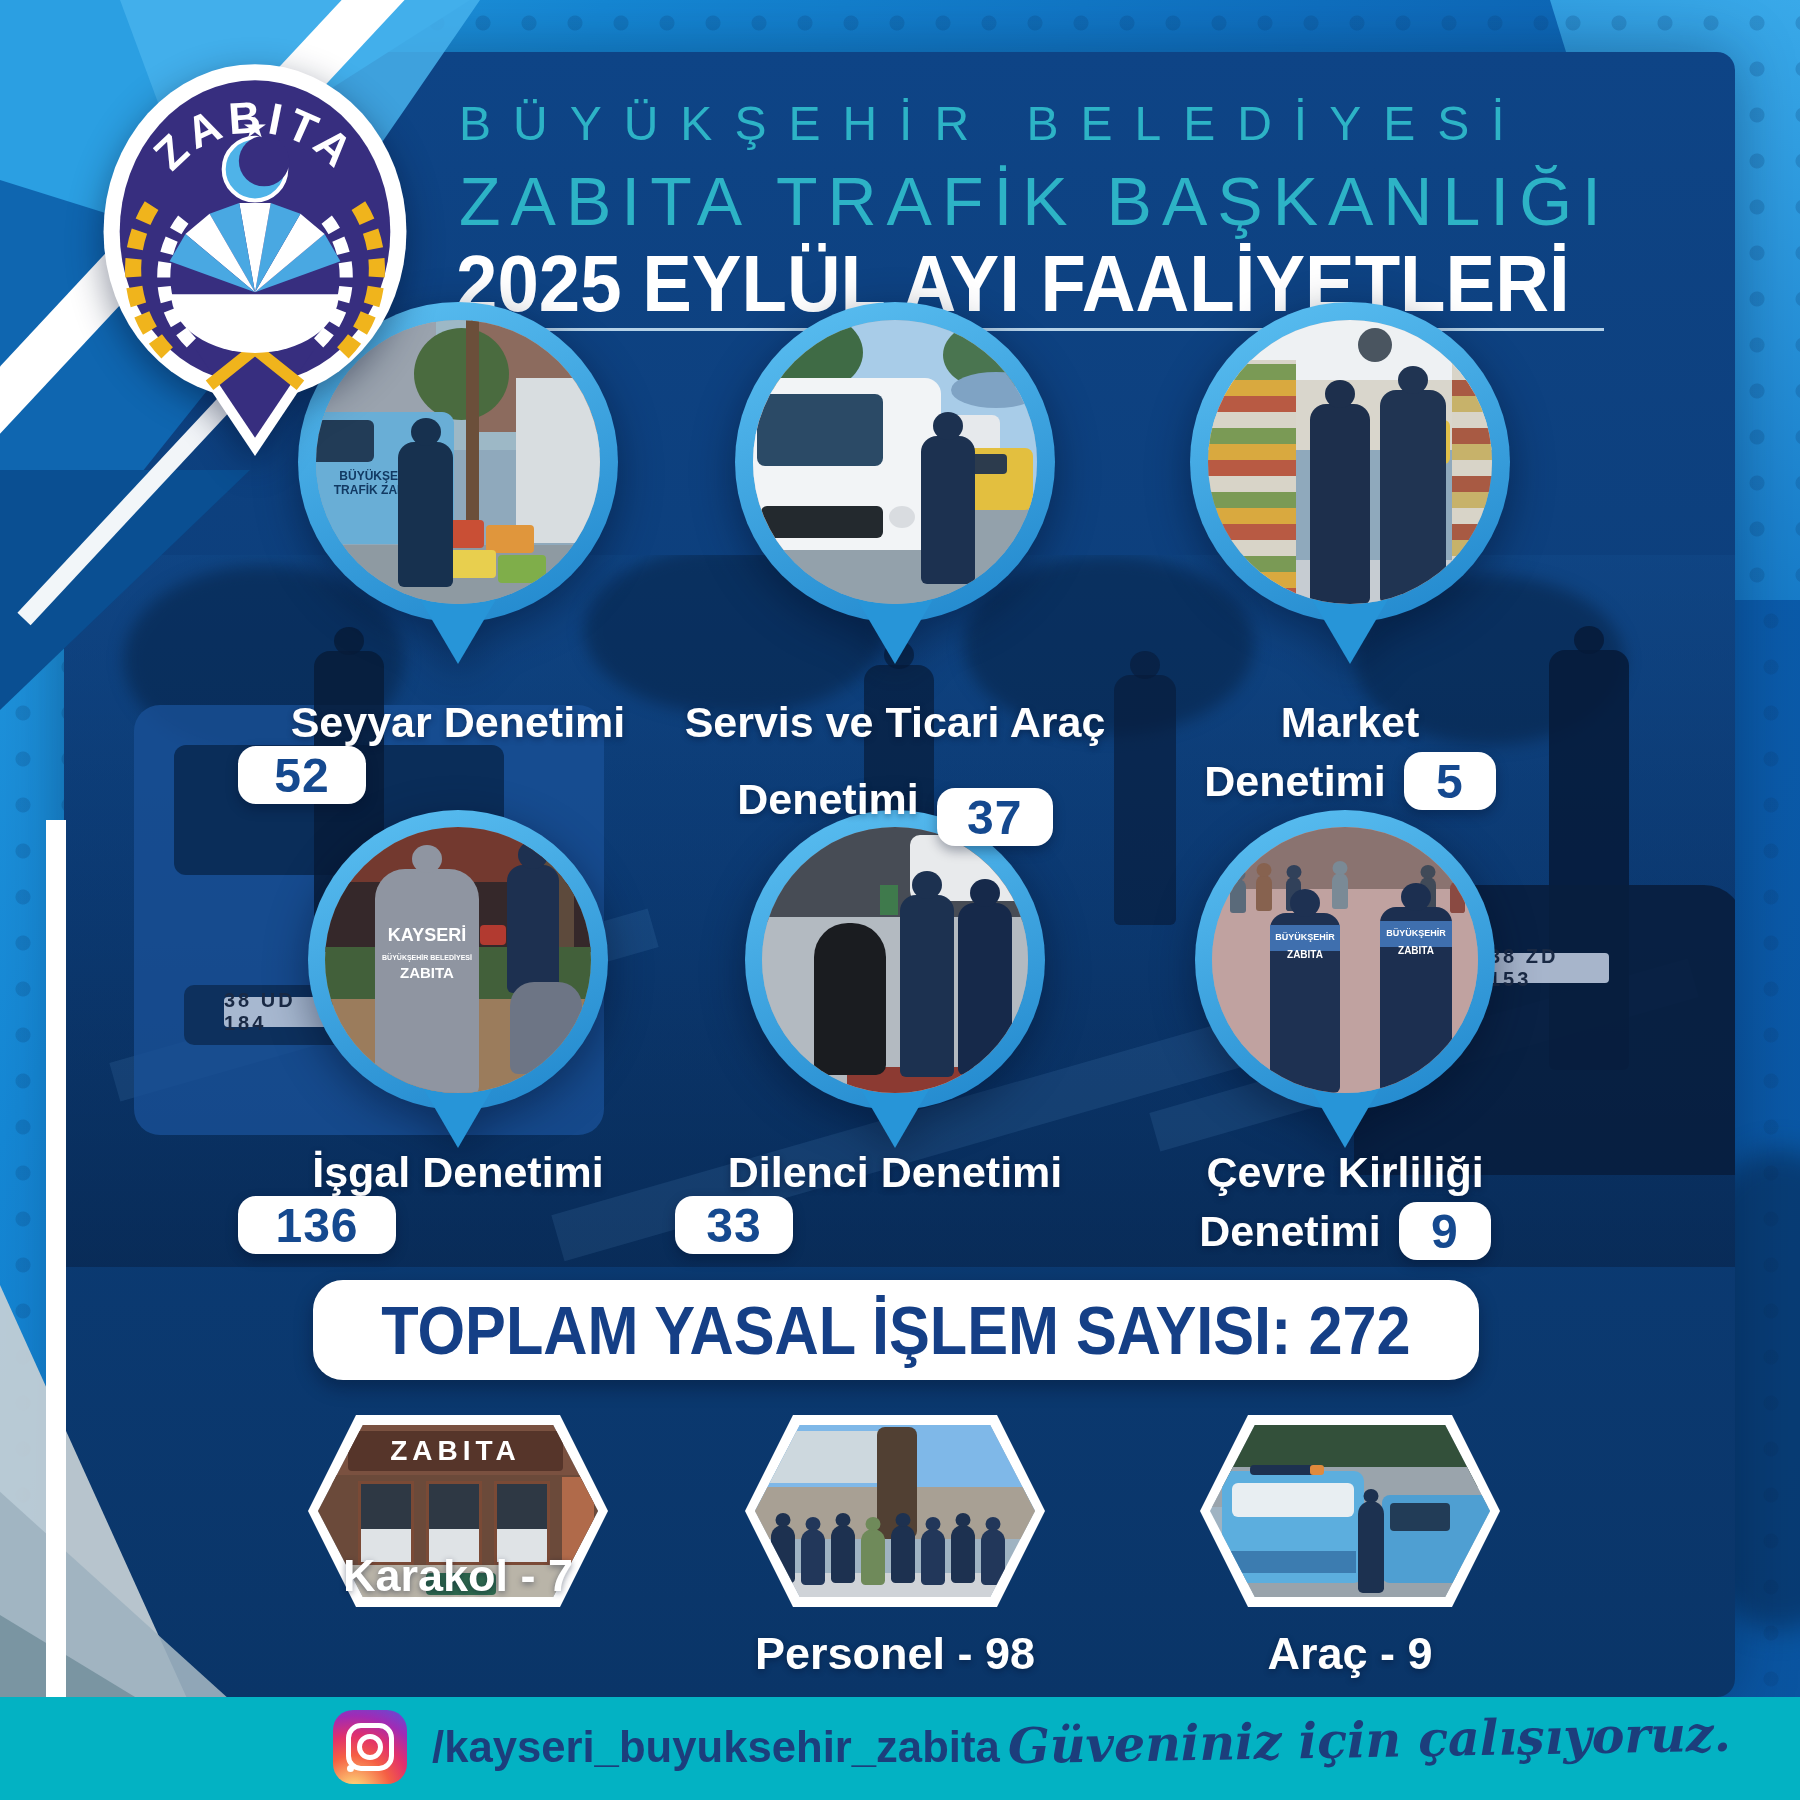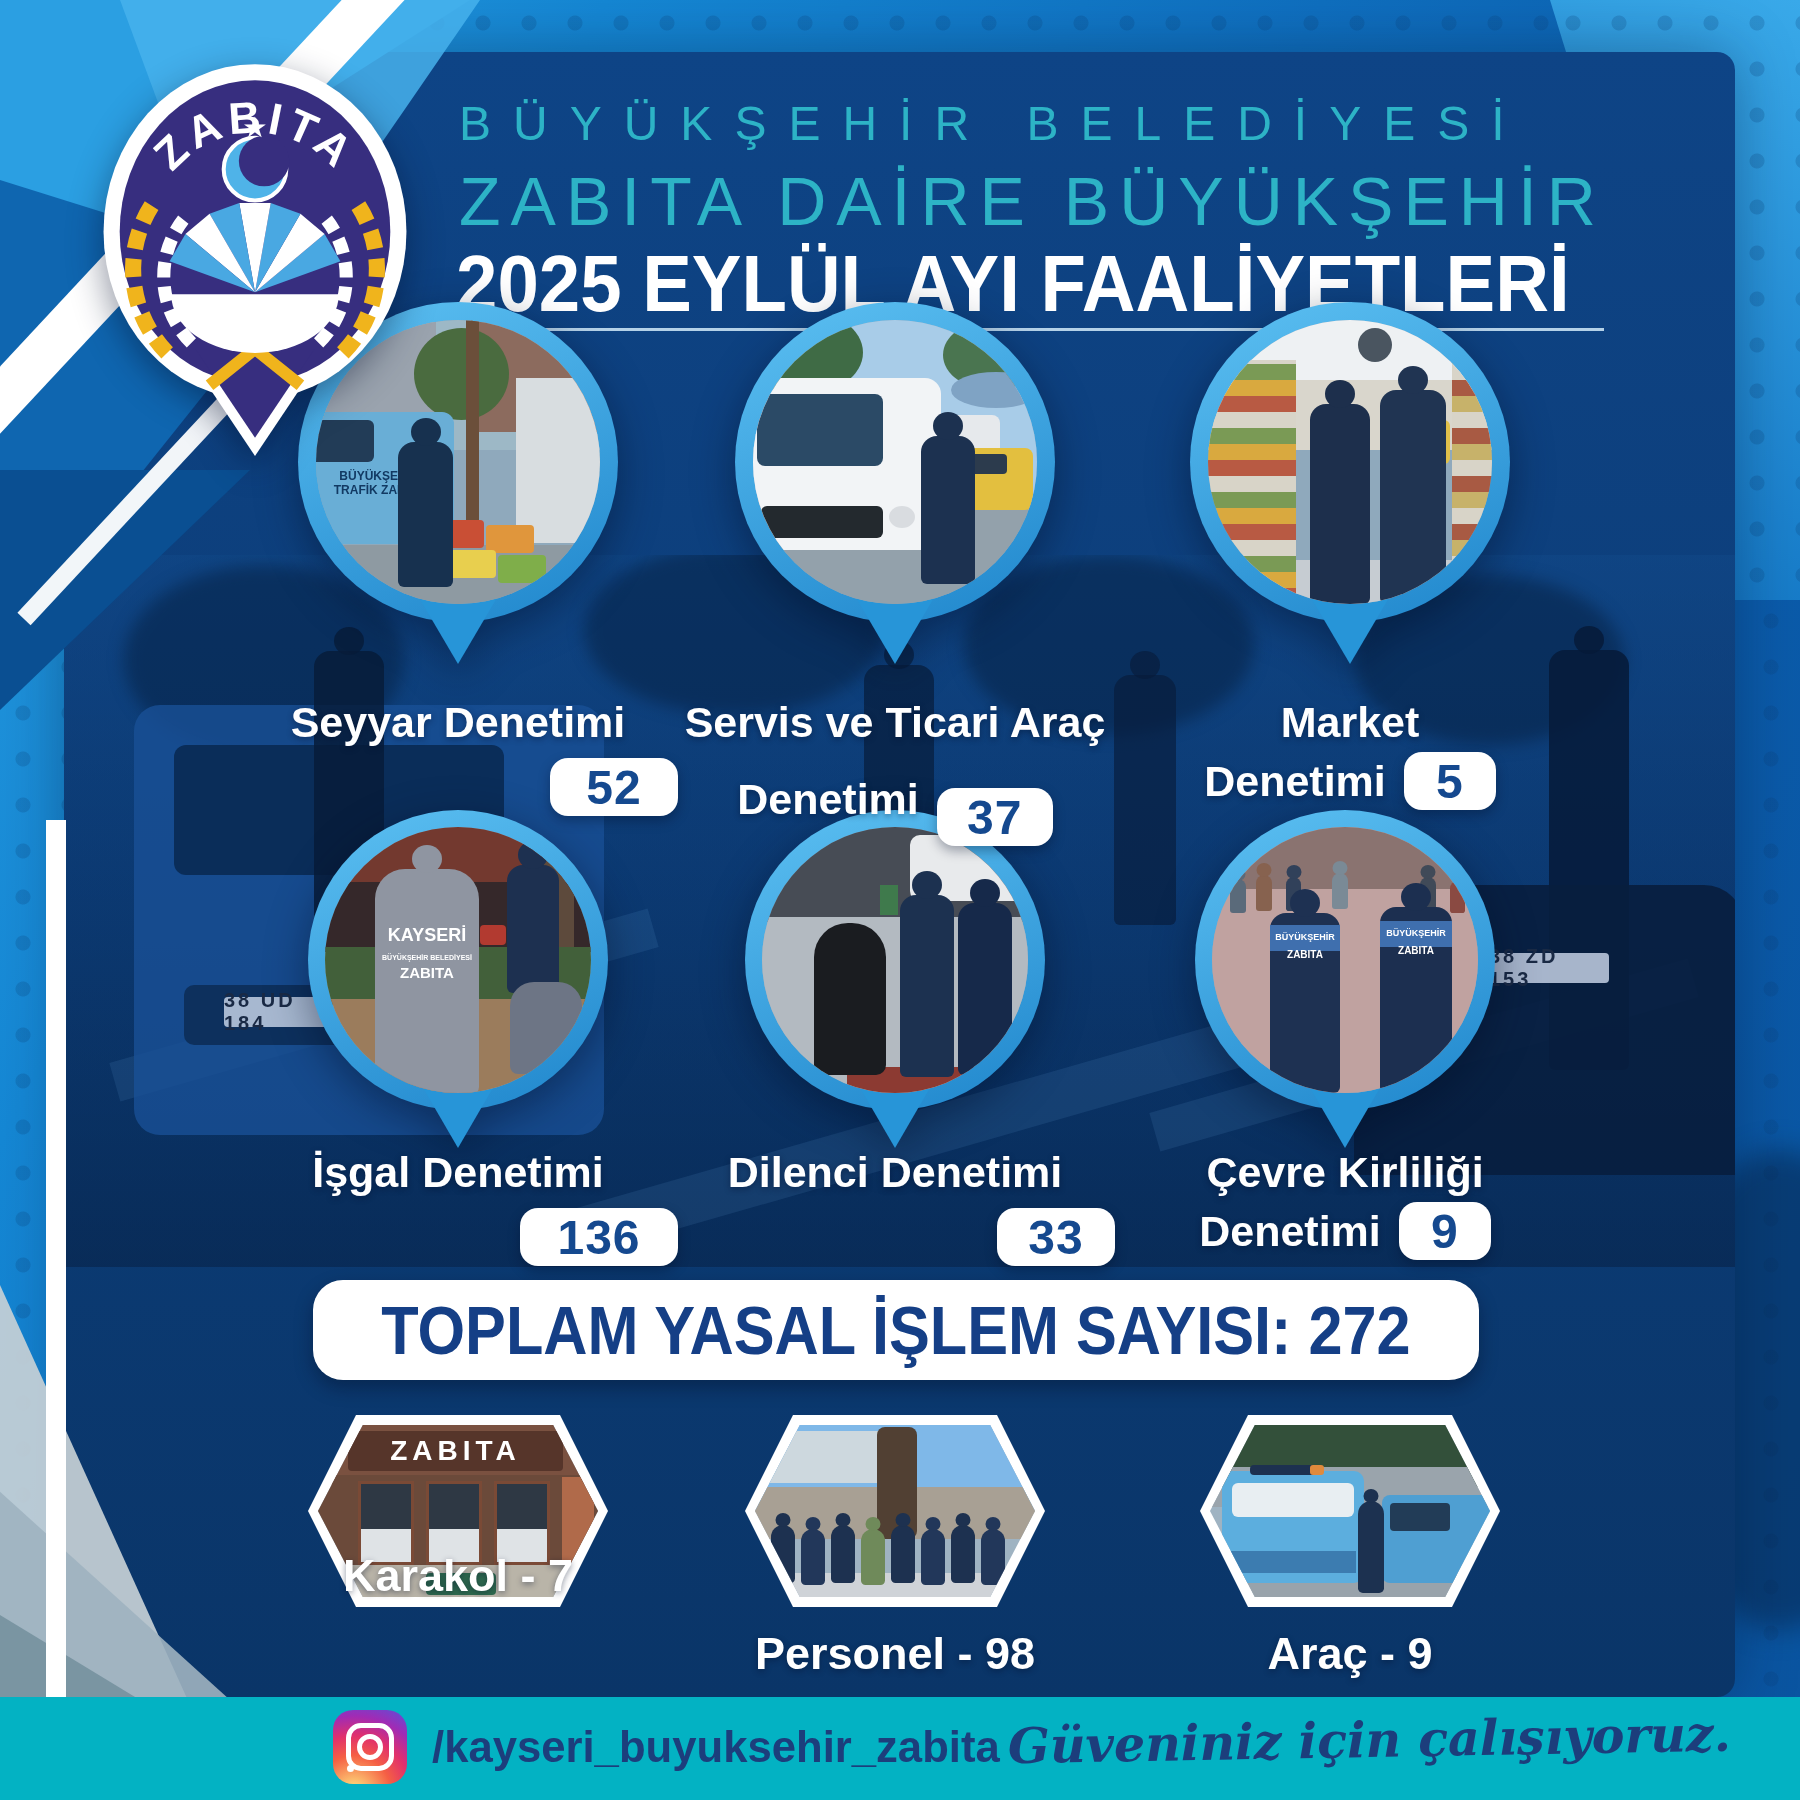--- a/index.html
+++ b/index.html
@@ -66,21 +66,21 @@
   .person{position:absolute;border-radius:16px 16px 6px 6px;}
   .person::before{content:"";position:absolute;left:50%;top:-24px;transform:translateX(-50%);
     width:30px;height:28px;border-radius:50%;background:inherit;}
   .person.sm::before{width:15px;height:14px;top:-12px;}
   .jtext{position:absolute;color:#fff;font-weight:700;text-align:center;line-height:1.15;white-space:nowrap;}
 
   
   .stat{position:absolute;width:440px;z-index:6;text-align:center;}
   .stat-label{font-size:43px;font-weight:800;color:#fff;line-height:1.12;
     text-shadow:0 2px 6px rgba(0,15,45,.45);}
-  .pillwrap{display:flex;justify-content:flex-end;margin-top:12px;}
+  .pillwrap{display:flex;justify-content:flex-start;margin-top:0;}
   .line2row{display:flex;align-items:center;justify-content:center;gap:18px;margin-top:6px;}
   .pill{background:#fff;border-radius:18px;color:#15498f;font-weight:900;font-size:48px;
     display:flex;align-items:center;justify-content:center;height:58px;padding:0 26px;
     letter-spacing:1px;box-shadow:0 5px 12px rgba(0,15,40,.35);}
 
   
   .banner{position:absolute;left:313px;top:1280px;width:1166px;height:100px;background:#fff;
     border-radius:30px;z-index:6;display:flex;align-items:center;justify-content:center;
     box-shadow:0 8px 18px rgba(0,10,30,.35);}
   .banner span{font-size:68px;font-weight:900;color:#153f86;white-space:nowrap;
@@ -180,21 +180,21 @@
     <polygon points="165,240 149.4,151.4 120,162.1" fill="#49a8e2"></polygon>
     <polygon points="165,240 120,162.1 96.1,182.1" fill="#ffffff"></polygon>
     <polygon points="165,240 96.1,182.1 80.4,209.2" fill="#49a8e2"></polygon>
     <path d="M82 242 A83 58 0 0 0 248 242 Z" fill="#fff"></path>
     <circle cx="165" cy="118" r="31" fill="#4fb3e8" stroke="#fff" stroke-width="4"></circle>
     <circle cx="174" cy="110" r="25" fill="#372e7f"></circle>
     <text x="165" y="86" font-size="28" fill="#fff" text-anchor="middle">★</text>
   </svg>
 
   <div class="hdr hdr1">BÜYÜKŞEHİR BELEDİYESİ</div>
-  <div class="hdr hdr2">ZABITA DAİRE BÜYÜKŞEHİR</div>
+  <div class="hdr hdr2">ZABITA TRAFİK BAŞKANLIĞI</div>
   <div class="hdr hdr3">2025 EYLÜL AYI FAALİYETLERİ</div>
   <div class="hdr-line"></div>
 
   <div class="pin" style="left:298px;top:302px;">
     <div class="ring"></div>
     <div class="tip"></div>
     <div class="photo">
       <i class="ph" style="left:0;top:0;width:284px;height:130px;background:#9db8c6;"></i>
       <i class="ph" style="left:0;top:0;width:120px;height:120px;background:#9aa3ae;"></i>
       <i class="ph" style="left:155px;top:0;width:130px;height:112px;background:#8c6b5e;"></i>

